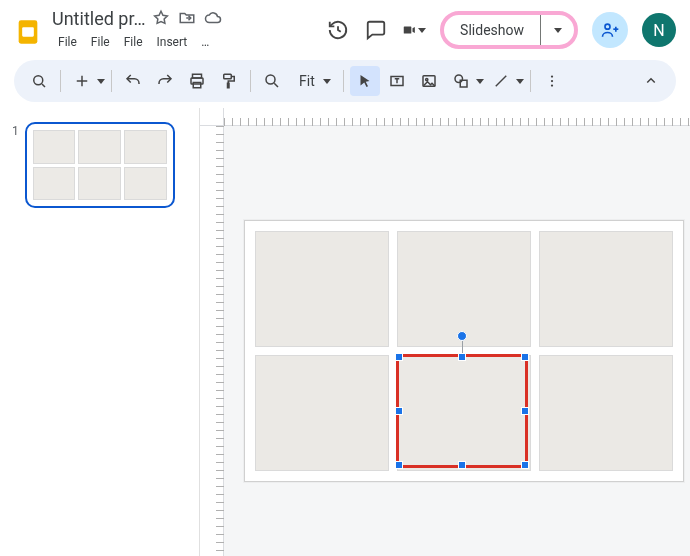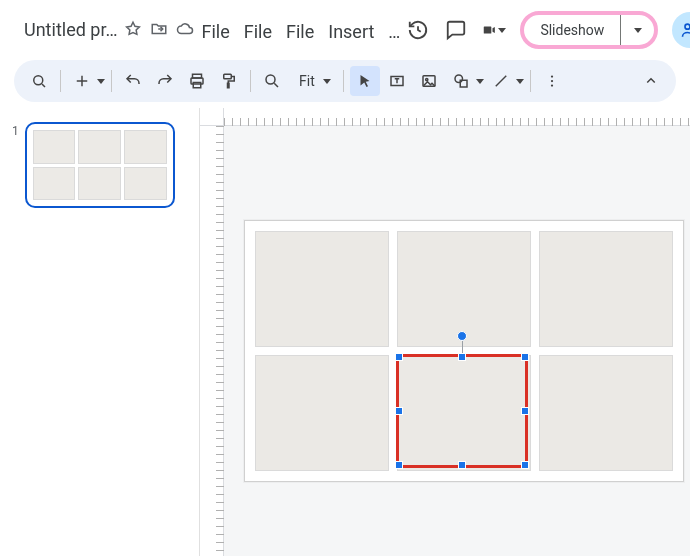--- a/index.html
+++ b/index.html
@@ -2,27 +2,27 @@
 <html><head>
 <meta charset="utf-8">
 <style>
   * { box-sizing: border-box; }
   html, body { margin: 0; padding: 0; font-family: "Google Sans", "Roboto", Arial, sans-serif; background: #fff; }
   body { width: 690px; height: 556px; overflow: hidden; color: #3c4043; }
 
   
   .titlebar { display: flex; align-items: center; padding: 6px 14px 0 14px; height: 54px; }
   .logo { width: 28px; height: 36px; display: flex; align-items: center; justify-content: center; margin-right: 10px; margin-top: 4px; }
-  .title-zone { display: flex; flex-direction: row; flex: 0 0 auto; }
+  .title-zone { display: flex; flex-direction: column; flex: 0 0 auto; }
   .title-row { display: flex; align-items: center; gap: 6px; height: 22px; }
   .doc-title { font-size: 18px; color: #3c4043; max-width: 100px; overflow: hidden; text-overflow: ellipsis; white-space: nowrap; }
   .title-icon { width: 20px; height: 20px; color: #5f6368; display: flex; align-items: center; justify-content: center; }
   .title-icon svg { width: 18px; height: 18px; }
   .menu-row { display: flex; align-items: center; gap: 2px; height: 22px; margin-top: 2px; }
-  .menu-item { font-size: 18px; color: #3c4043; padding: 2px 6px; border-radius: 4px; cursor: pointer; }
+  .menu-item { font-size: 12px; color: #3c4043; padding: 2px 6px; border-radius: 4px; cursor: pointer; }
   .flex-spacer { flex: 1; }
   .right-tools { display: flex; align-items: center; gap: 14px; }
   .rt-icon { width: 24px; height: 24px; color: #444; display: flex; align-items: center; justify-content: center; }
   .rt-icon svg { width: 22px; height: 22px; }
   .slideshow-btn { display: flex; align-items: center; border: 4px solid #f9a8d4; border-radius: 20px; height: 38px; overflow: hidden; }
   .slideshow-main { padding: 0 16px; font-size: 14px; color: #3c4043; height: 100%; display: flex; align-items: center; }
   .slideshow-drop { width: 34px; height: 100%; border-left: 1px solid #747775; display: flex; align-items: center; justify-content: center; }
   .share-btn { width: 36px; height: 36px; border-radius: 50%; background: #c2e7ff; display: flex; align-items: center; justify-content: center; }
   .share-btn svg { width: 20px; height: 20px; color: #0b57d0; }
   .avatar { width: 34px; height: 34px; border-radius: 50%; background: #0f766e; color: #fff; display: flex; align-items: center; justify-content: center; font-size: 16px; }

